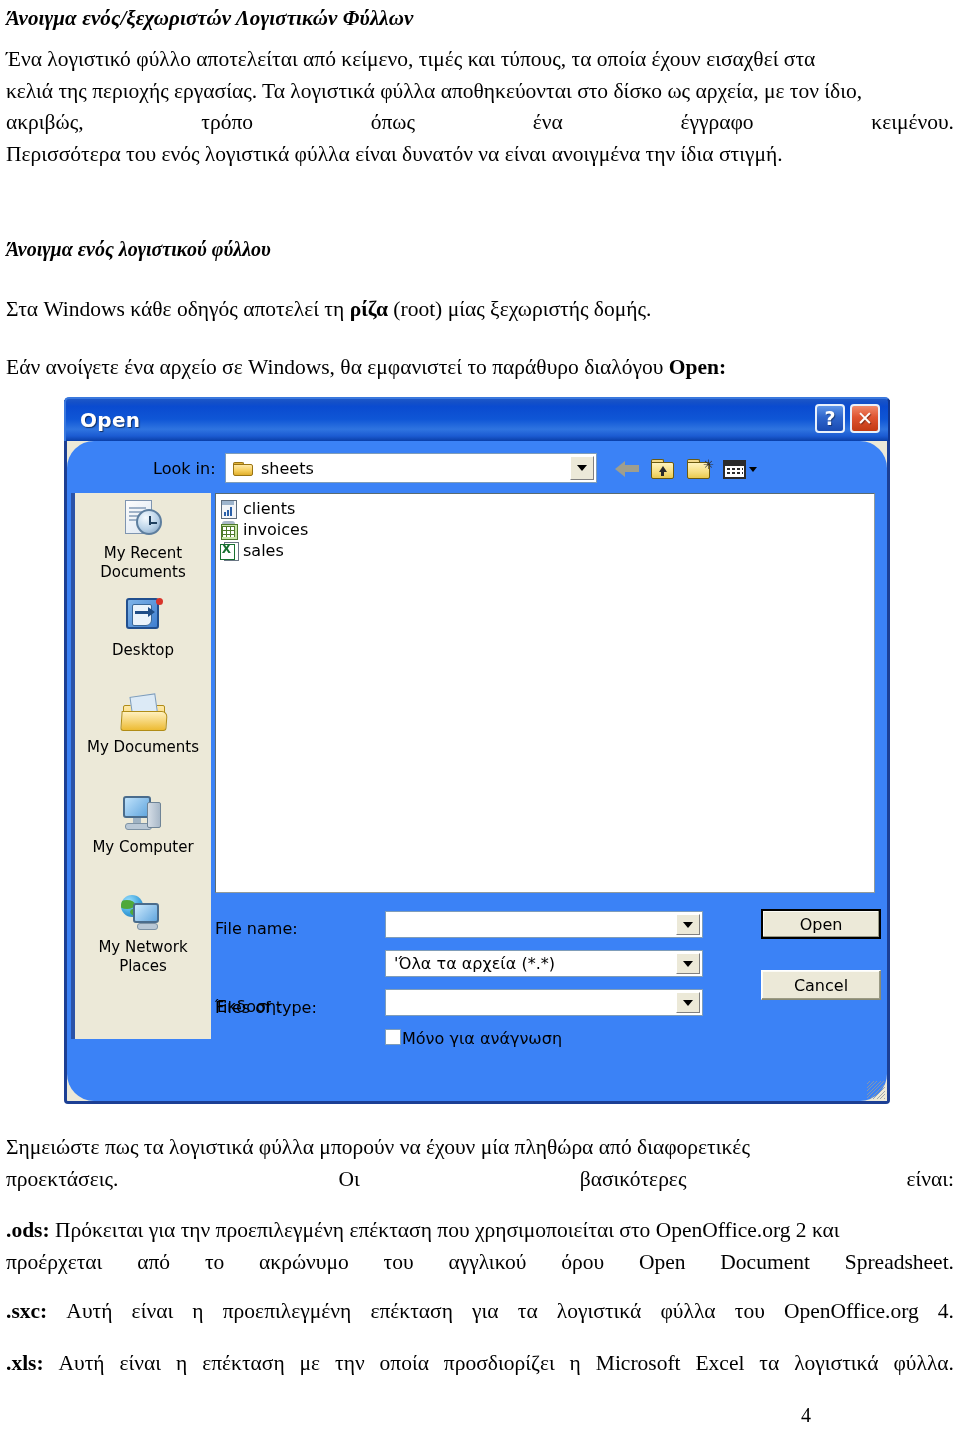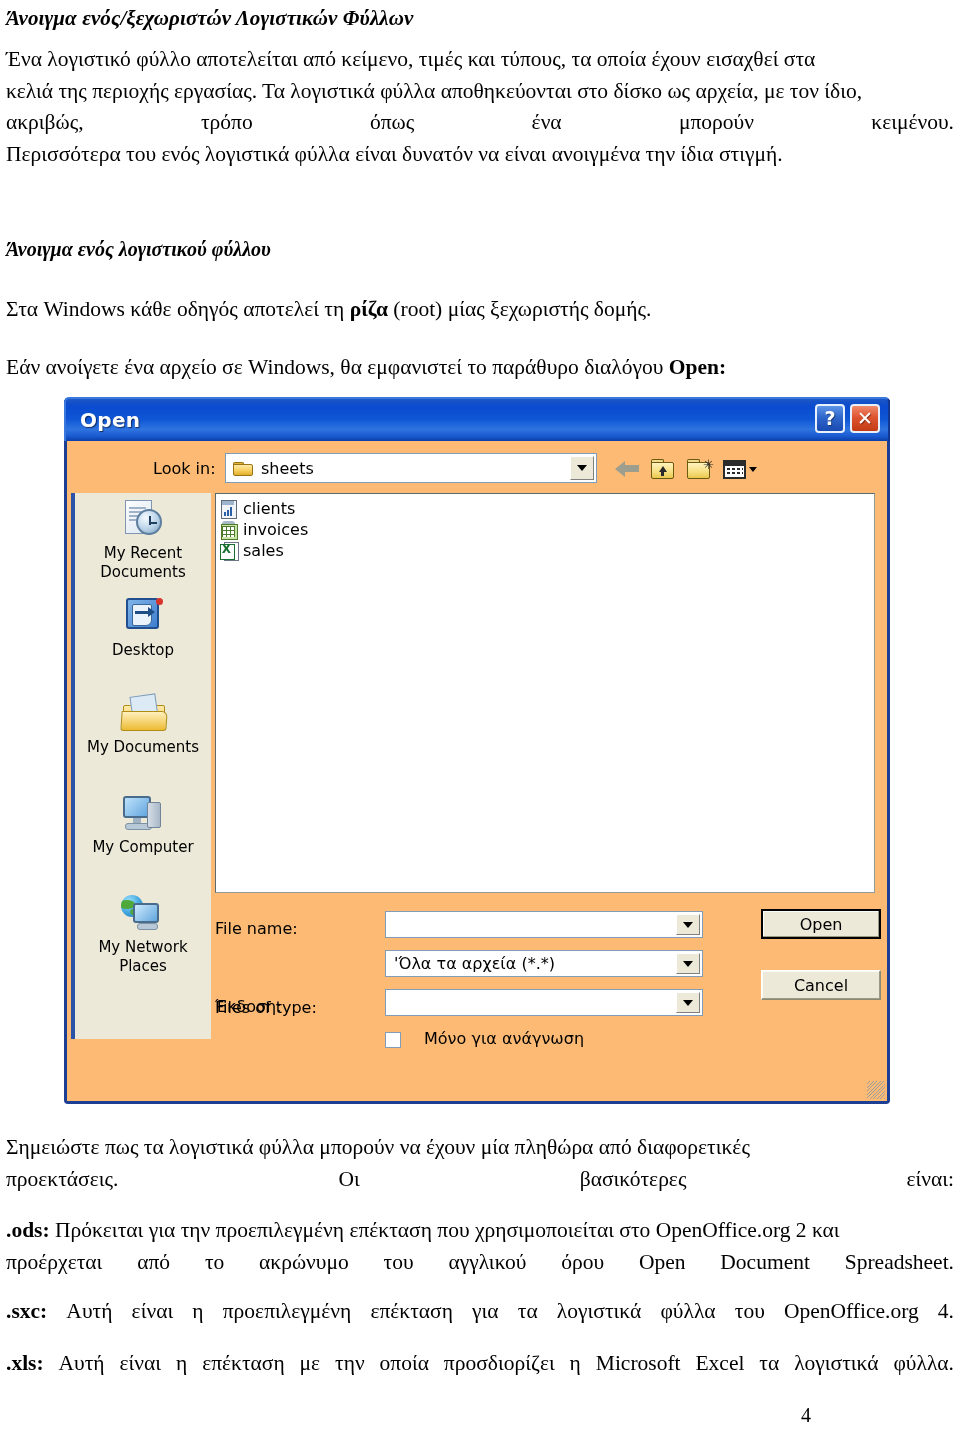--- a/index.html
+++ b/index.html
@@ -147,21 +147,22 @@
     background: linear-gradient(to bottom, #f0896a 0%, #df5430 45%, #c23a14 100%);
   }
   .tbtn .glyph { line-height: 1; margin-top: -1px; text-shadow: 1px 1px 1px rgba(0,0,0,0.4); }
 
   .dlg-body {
     position: absolute;
     left: 0;
     top: 41px;
     right: 0;
     bottom: 0;
-    background: #fdba74;
+    background: #3b82f6;
+    border-radius: 27px;
   }
 
   
   .lookin-row {
     position: absolute;
     left: 0; top: 12px;
     width: 100%;
     height: 34px;
   }
   .lookin-label {
@@ -632,22 +633,22 @@
   }
   #btn-cancel {
     left: 694px; top: 505px; width: 120px; height: 30px; margin-top: 24px;
   }
 
   .chk-row {
     position: absolute;
     left: 318px;
     top: 588px;
     display: flex;
-    align-items: flex-end;
-    gap: 23px;
+    align-items: flex-start;
+    gap: 1px;
     font-size: 16px;
     font-family: "DejaVu Sans", "Liberation Sans", sans-serif;
   }
   .checkbox {
     width: 16px; height: 16px;
     background: #ffffff;
     border: 1px solid #7f9db9;
     box-sizing: border-box;
     flex: none;
   }
@@ -665,21 +666,21 @@
 </head>
 <body>
 
 <div class="page">
 
   <div class="doc-h1">Άνοιγμα ενός/ξεχωριστών Λογιστικών Φύλλων</div>
 
   <div class="para" style="top:44px;">
     <span class="ln">Ένα λογιστικό φύλλο αποτελείται από κείμενο, τιμές και τύπους, τα οποία έχουν εισαχθεί στα</span>
     <span class="ln">κελιά της περιοχής εργασίας. Τα λογιστικά φύλλα αποθηκεύονται στο δίσκο ως αρχεία, με τον ίδιο,</span>
-    <span class="ln" style="text-align-last:justify;">ακριβώς, τρόπο όπως ένα μπορούν κειμένου.</span>
+    <span class="ln" style="text-align-last:justify;">ακριβώς, τρόπο όπως ένα έγγραφο κειμένου.</span>
     <span class="ln">Περισσότερα του ενός λογιστικά φύλλα είναι δυνατόν να είναι ανοιγμένα την ίδια στιγμή.</span>
   </div>
 
   <div class="doc-h2" style="top:238px;">Άνοιγμα ενός λογιστικού φύλλου</div>
 
   <div class="line" style="top:352px;">
     <span>Εάν ανοίγετε ένα αρχείο σε Windows, θα εμφανιστεί το παράθυρο διαλόγου </span><b class="bold">Open:</b>
   </div>
 
   <div class="line" style="top:294px;">

